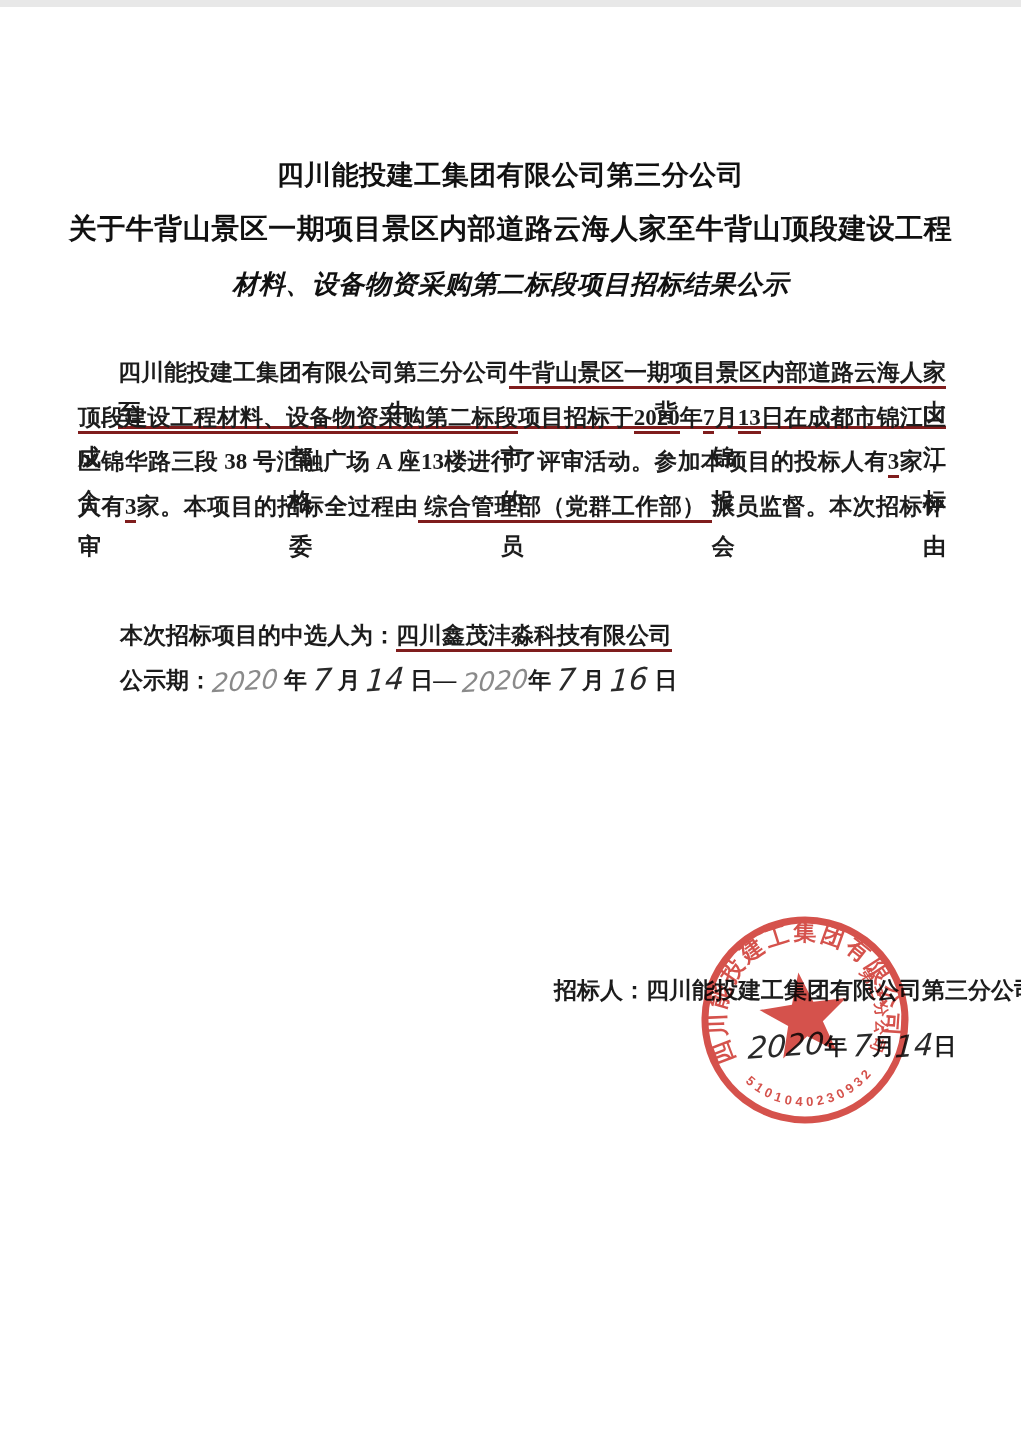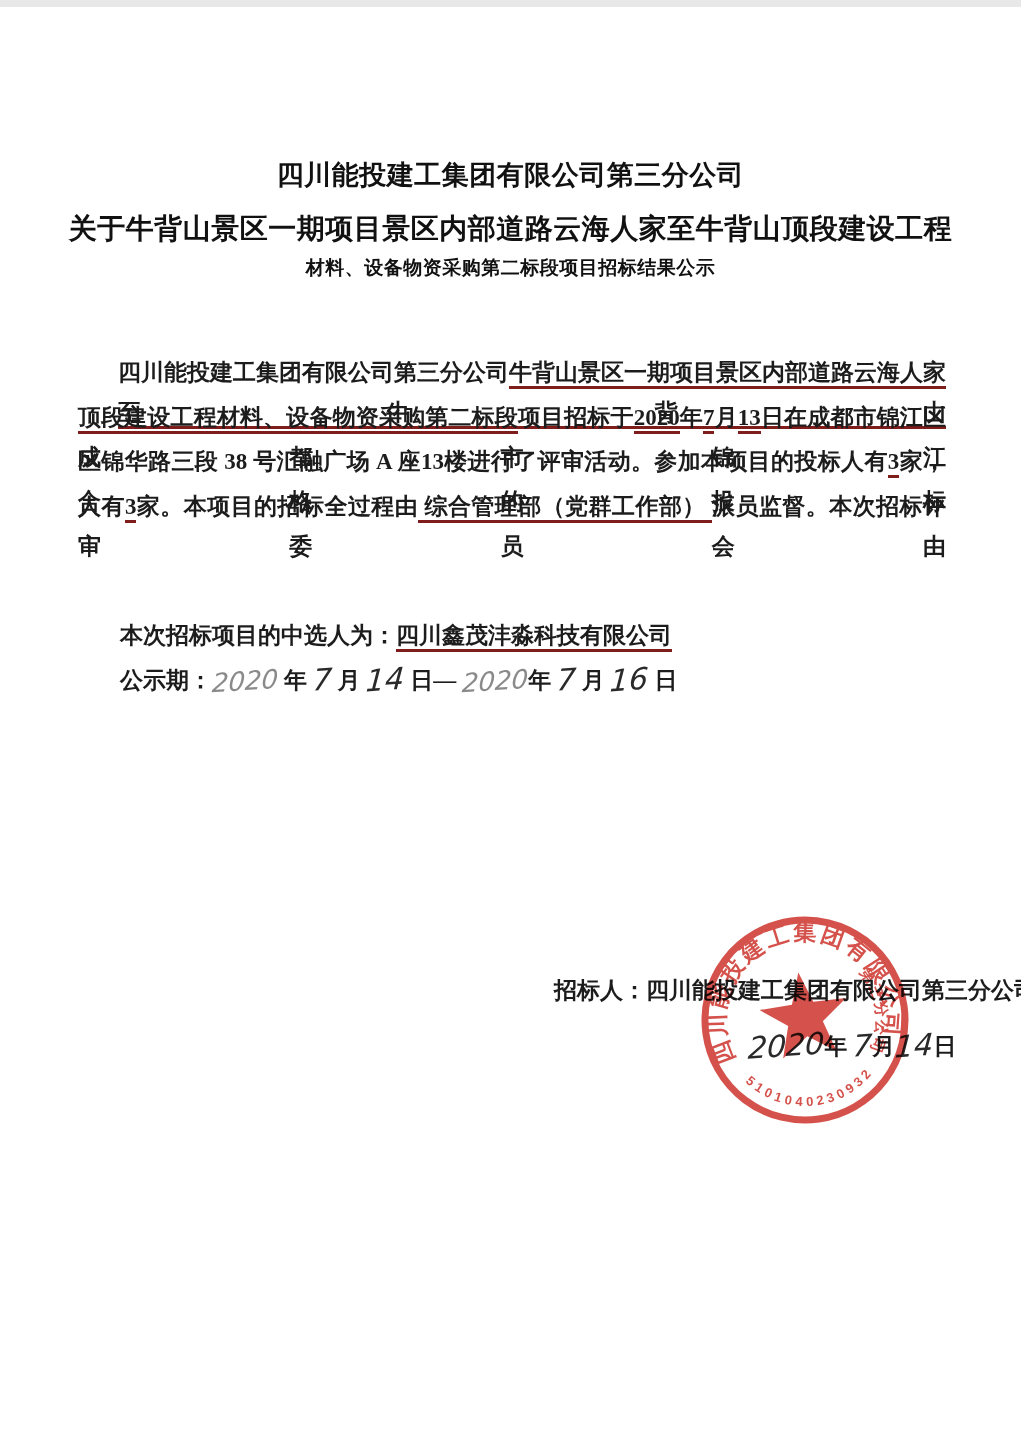--- a/index.html
+++ b/index.html
@@ -16,21 +16,21 @@
   .title{
     position:absolute;left:0;right:0;
     text-align:center;
     font-family:"Liberation Sans", sans-serif;
     font-weight:900;
     color:#111;
     margin:0;
   }
   .t1{top:150px;font-size:27px;letter-spacing:0.5px;}
   .t2{top:203px;font-size:28px;letter-spacing:0.5px;}
-  .t3{top:248px;font-size:19px;letter-spacing:0.5px;}
+  .t3{top:260px;font-size:26px;letter-spacing:0.5px;font-style:italic;}
 
   
   .para{
     position:absolute;left:78px;top:346px;width:868px;
     font-size:23px;font-weight:600;
   }
   .bl{
     display:block;height:44.5px;line-height:40px;
     white-space:nowrap;
   }

